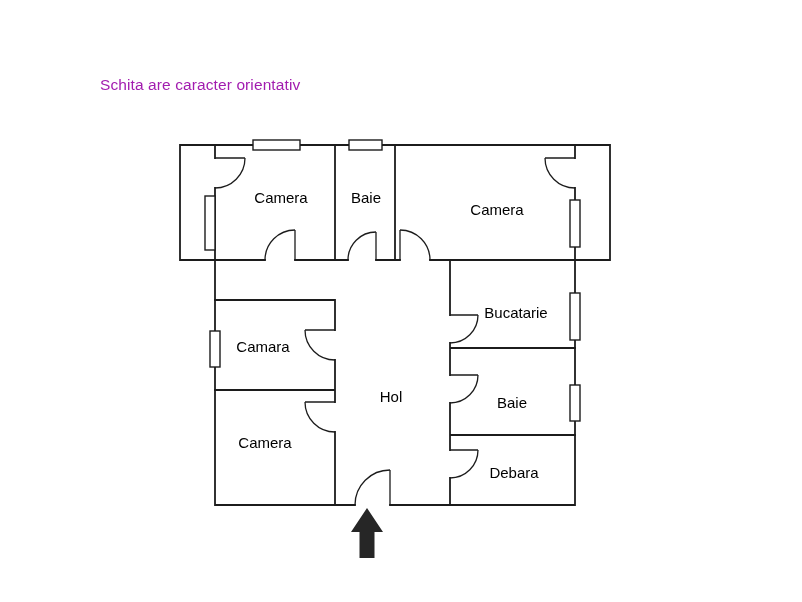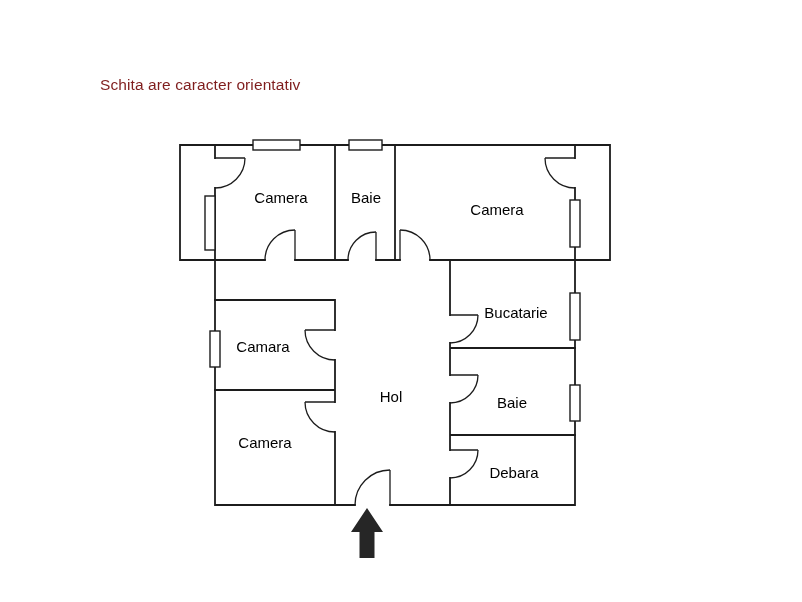--- a/index.html
+++ b/index.html
@@ -15,21 +15,21 @@
     width: 802px;
     height: 602px;
     background: #ffffff;
     overflow: hidden;
   }
   .disclaimer {
     position: absolute;
     left: 100px;
     top: 76px;
     font-size: 15.5px;
-    color: #7f1d1d;
+    color: #a21caf;
     letter-spacing: 0.1px;
   }
   svg.plan {
     position: absolute;
     left: 0;
     top: 0;
   }
   .walls path {
     stroke: #1c1c1c;
     stroke-width: 1.8;

